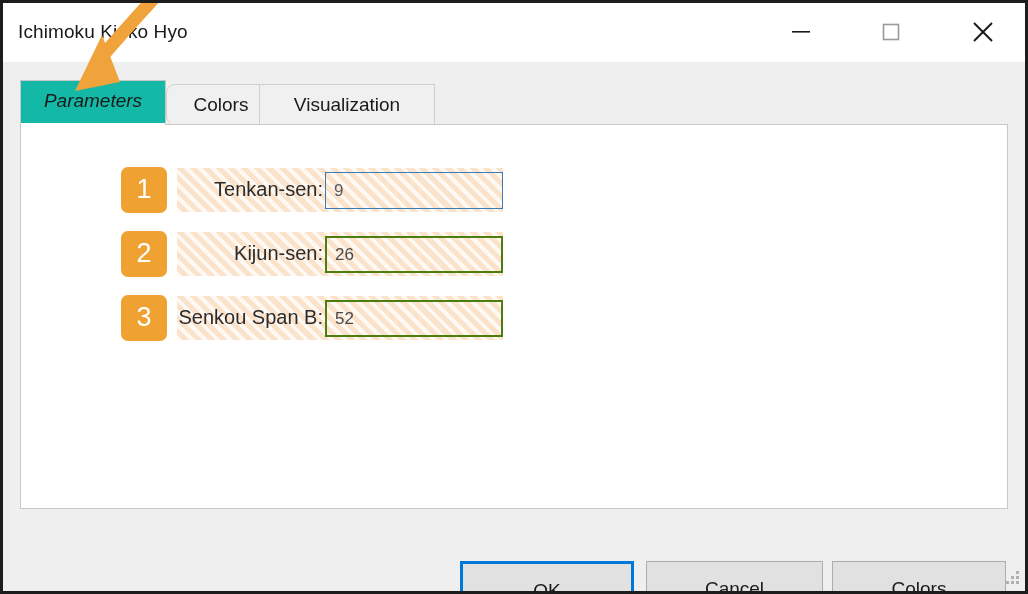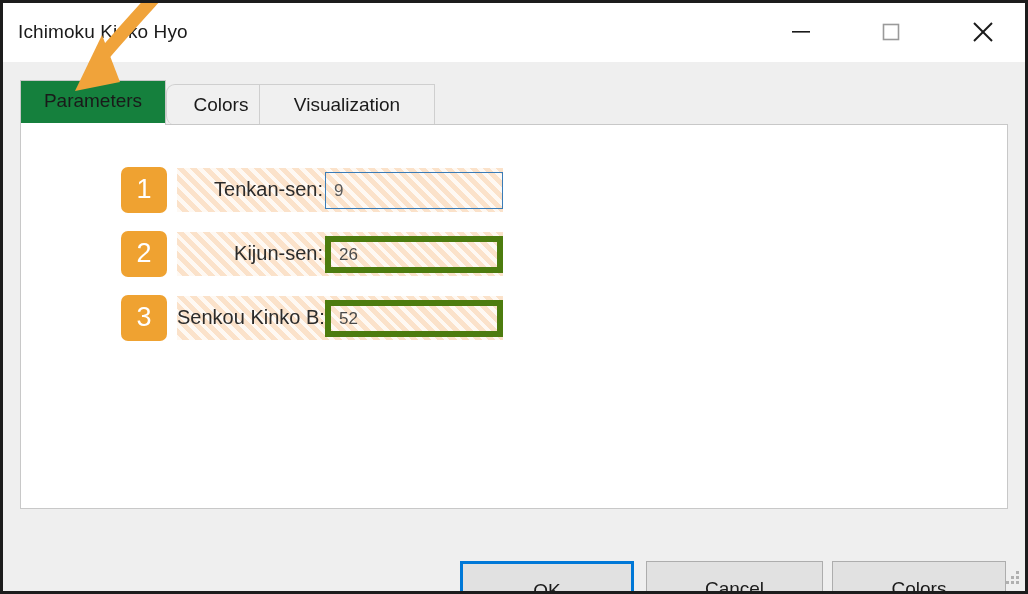--- a/index.html
+++ b/index.html
@@ -78,23 +78,24 @@
     color: #1a1a1a;
     line-height: 39px;
     text-align: center;
     white-space: nowrap;
     cursor: default;
     user-select: none;
   }
   .tab.active {
     top: 18px;
     height: 45px;
-    background: #15803d;
+    background: #14b8a6;
     border-color: #c8c8c8;
     z-index: 3;
+    font-style: italic;
   }
   #tab-parameters    { left: 17px;  width: 146px; }
   #tab-colors        { left: 163px; width: 110px; border-radius: 9px;  }
   #tab-visualization { left: 256px; width: 176px; }
 
   
   #panel {
     position: absolute;
     left: 17px;
     top: 121px;
@@ -180,21 +181,21 @@
   }
 
   .field-input {
     position: absolute;
     left: 204px;
     top: 5px;
     width: 178px;
     height: 37px;
     box-sizing: border-box;
     background: transparent;
-    border: 6px solid #4d7c0f;
+    border: 2px solid #4d7c0f;
     font-family: "Liberation Sans", sans-serif;
     font-size: 17px;
     color: #4a4a4a;
     padding: 0 0 0 8px;
     z-index: 5;
     outline: none;
   }
   .field-input.focused {
     border: 1px solid #3a7cb8;
     color: #5a5a5a;
@@ -303,21 +304,21 @@
     <div class="row" id="row-1">
       <div class="hatch"></div>
       <div class="badge">2</div>
       <div class="field-label">Kijun-sen:</div>
       <input class="field-input" id="input-1" type="text" value="26" style="">
     </div>
 
     <div class="row" id="row-2">
       <div class="hatch"></div>
       <div class="badge">3</div>
-      <div class="field-label">Senkou Kinko B:</div>
+      <div class="field-label">Senkou Span B:</div>
       <input class="field-input" id="input-2" type="text" value="52" style="">
     </div>
 
   </div>
 
   <button class="dlgbtn" id="btn-ok">OK</button>
   <button class="dlgbtn" id="btn-cancel">Cancel</button>
   <button class="dlgbtn" id="btn-reset">Colors</button>
 
   <div id="grip">

